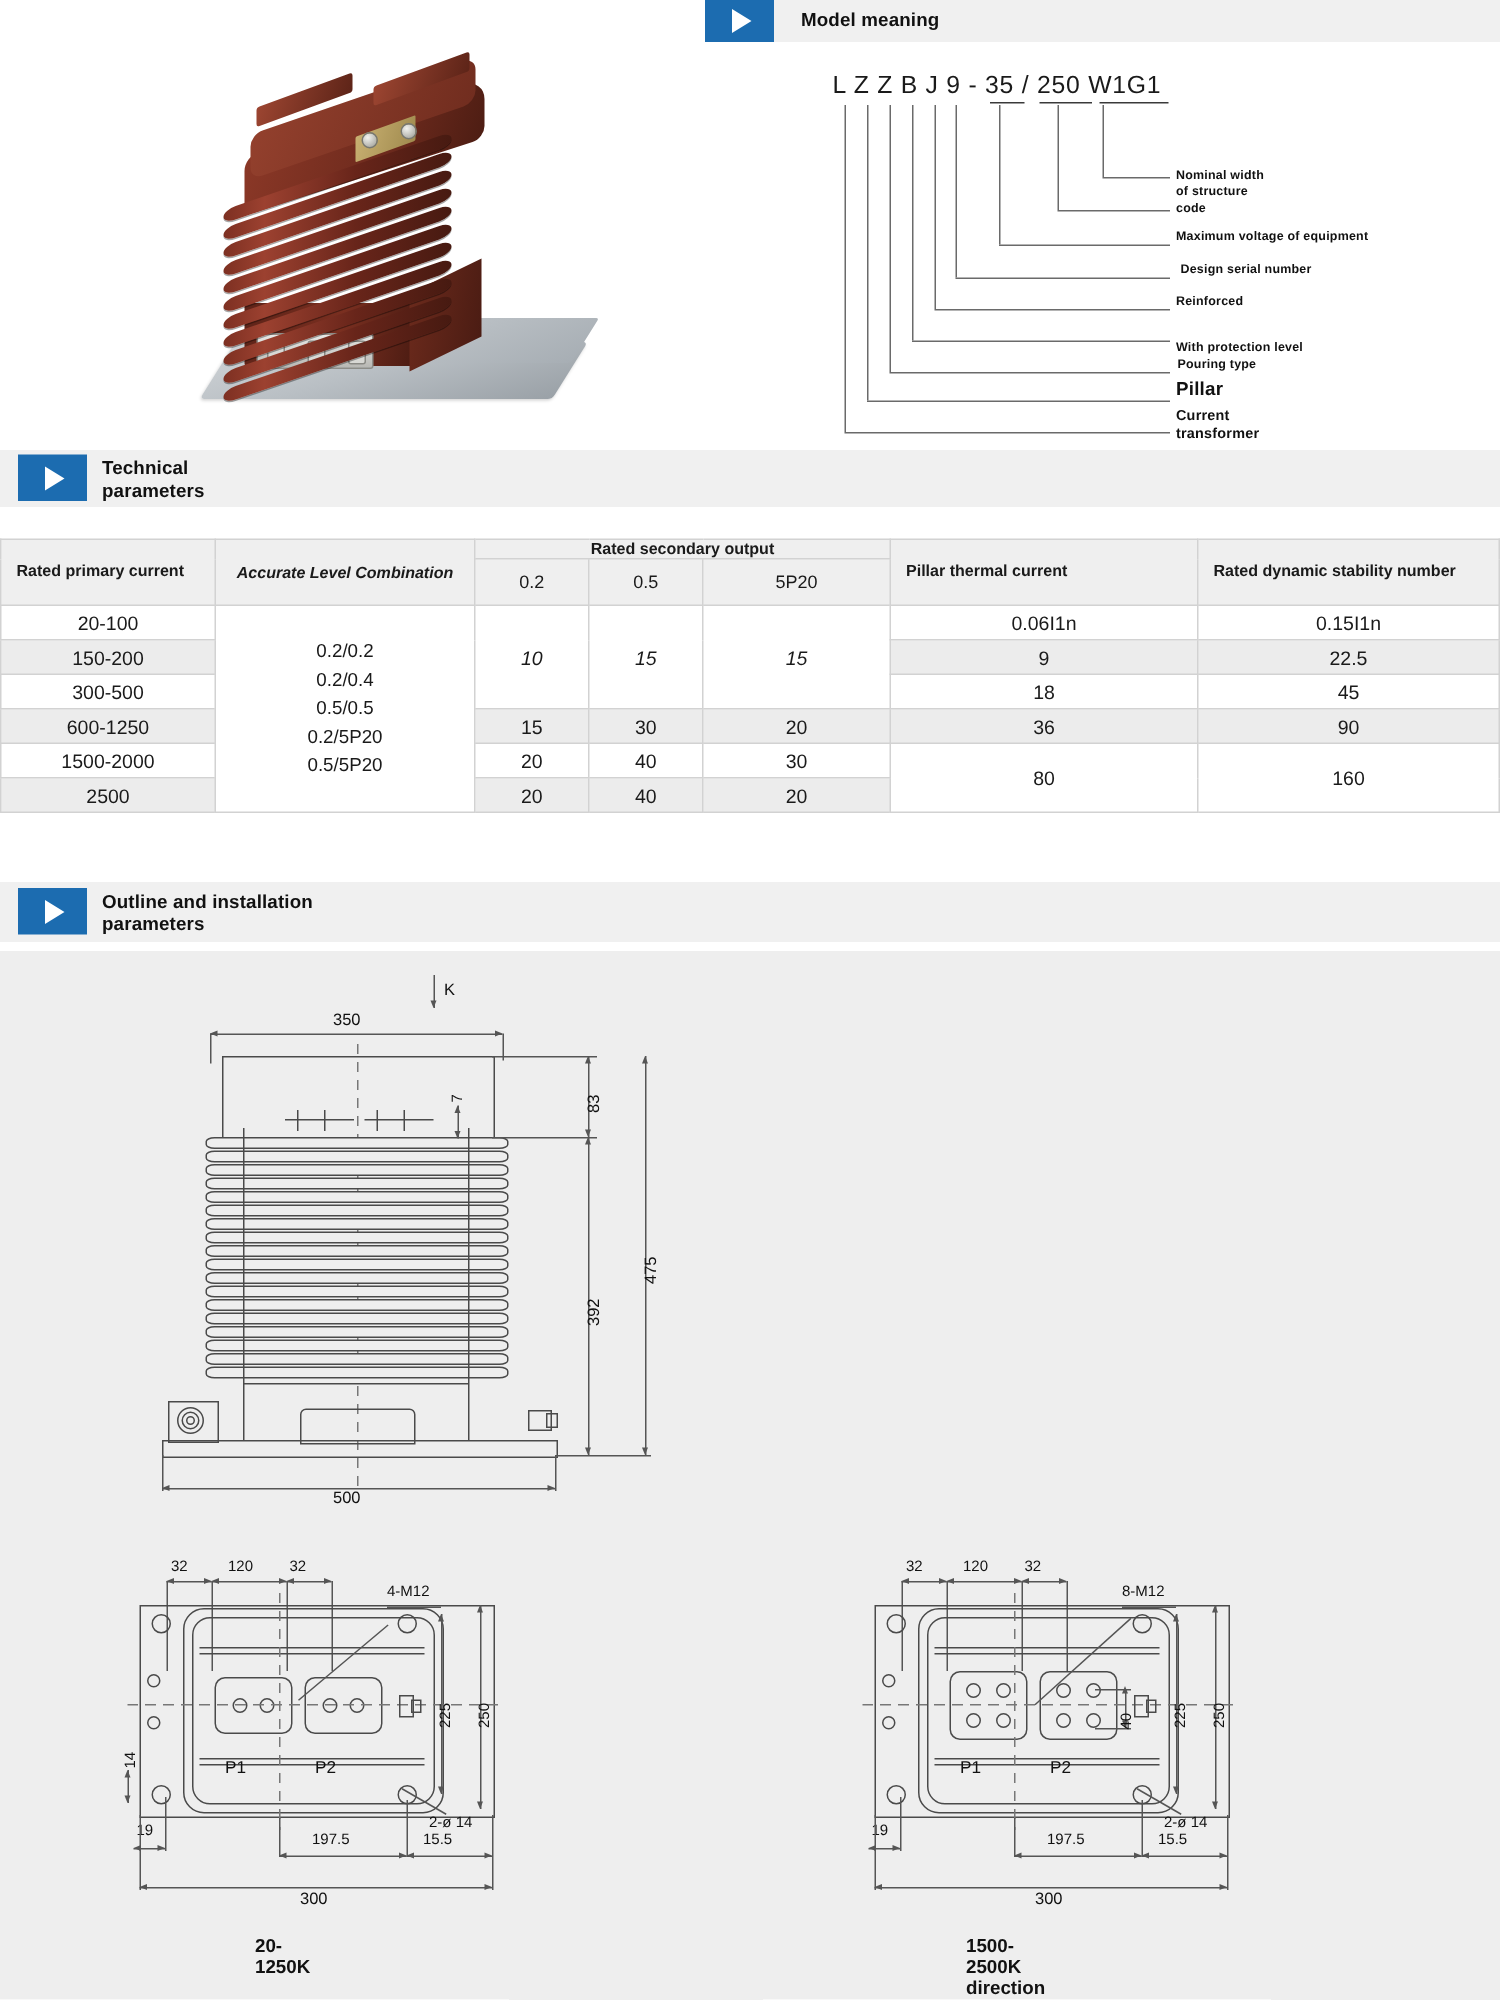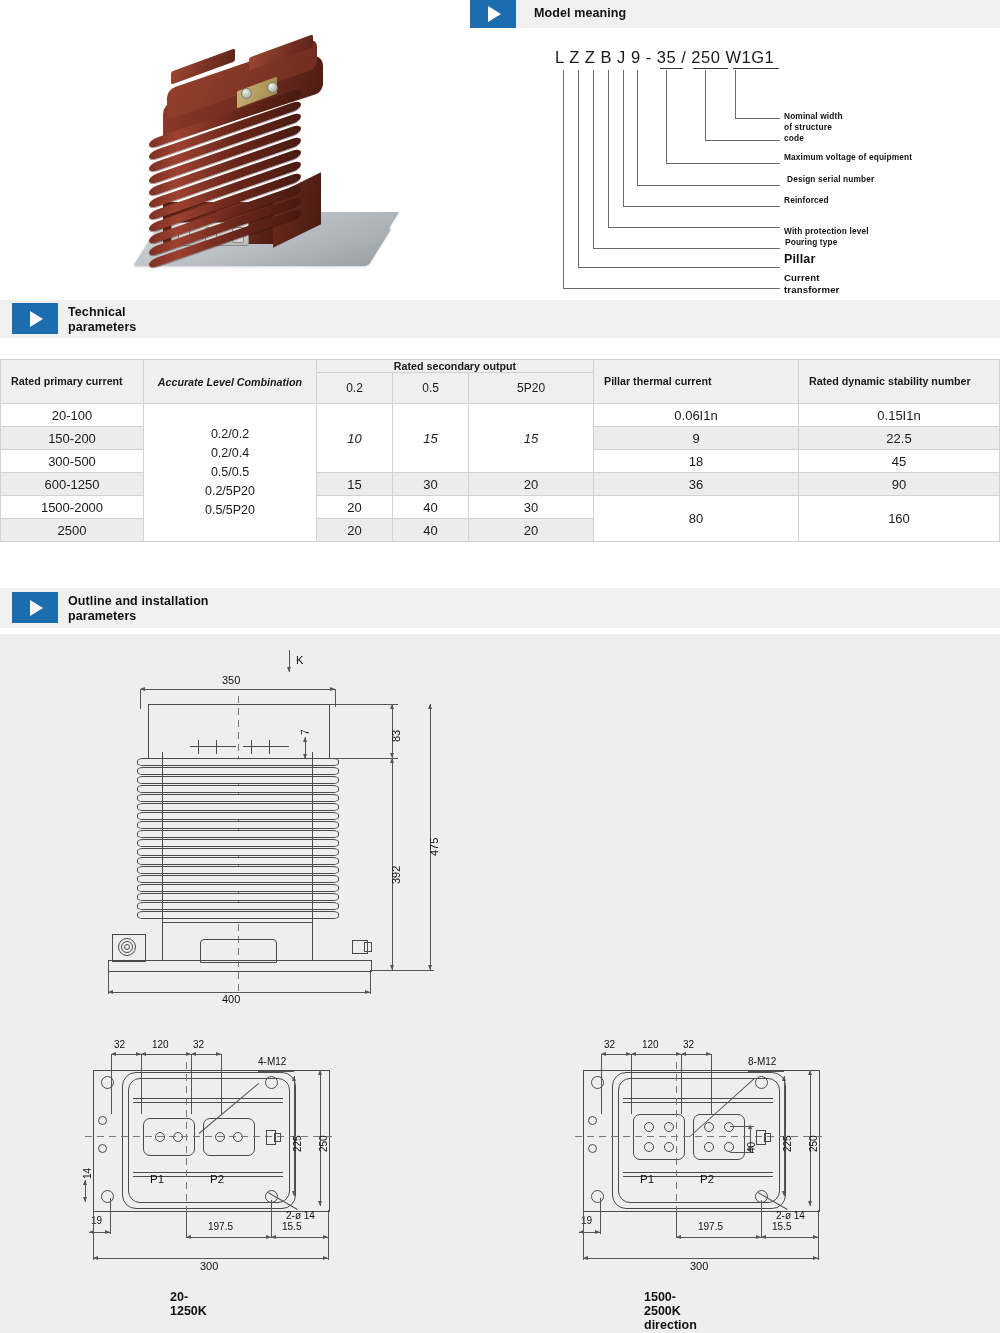--- a/index.html
+++ b/index.html
@@ -401,21 +401,21 @@
     <div class="arw arw-u" style="left:427.5px;top:70px;"></div>
     <div class="arw arw-d" style="left:427.5px;top:331px;"></div>
     <div class="dim dim-h" style="left:370px;top:336px;width:64px;"></div>
     <div class="dtxt rot" style="left:428px;top:222px;">475</div>
 
     <div class="dim dim-v" style="left:108px;top:336px;height:24px;"></div>
     <div class="dim dim-v" style="left:370px;top:336px;height:24px;"></div>
     <div class="dim dim-h" style="left:108px;top:358px;width:262px;"></div>
     <div class="arw arw-l" style="left:108px;top:355.5px;"></div>
     <div class="arw arw-r" style="left:365px;top:355.5px;"></div>
-    <div class="dtxt" style="left:222px;top:359px;">400</div>
+    <div class="dtxt" style="left:222px;top:359px;">500</div>
   </div>
 
   <div class="abs" style="left:80px;top:398px;">
 
     <div class="dim dim-h" style="left:31px;top:22px;width:30px;"></div>
     <div class="arw arw-l" style="left:31px;top:19.5px;"></div>
     <div class="arw arw-r" style="left:56px;top:19.5px;"></div>
     <div class="dtxt sm" style="left:34px;top:7px;">32</div>
 
     <div class="dim dim-h" style="left:61px;top:22px;width:50px;"></div>

